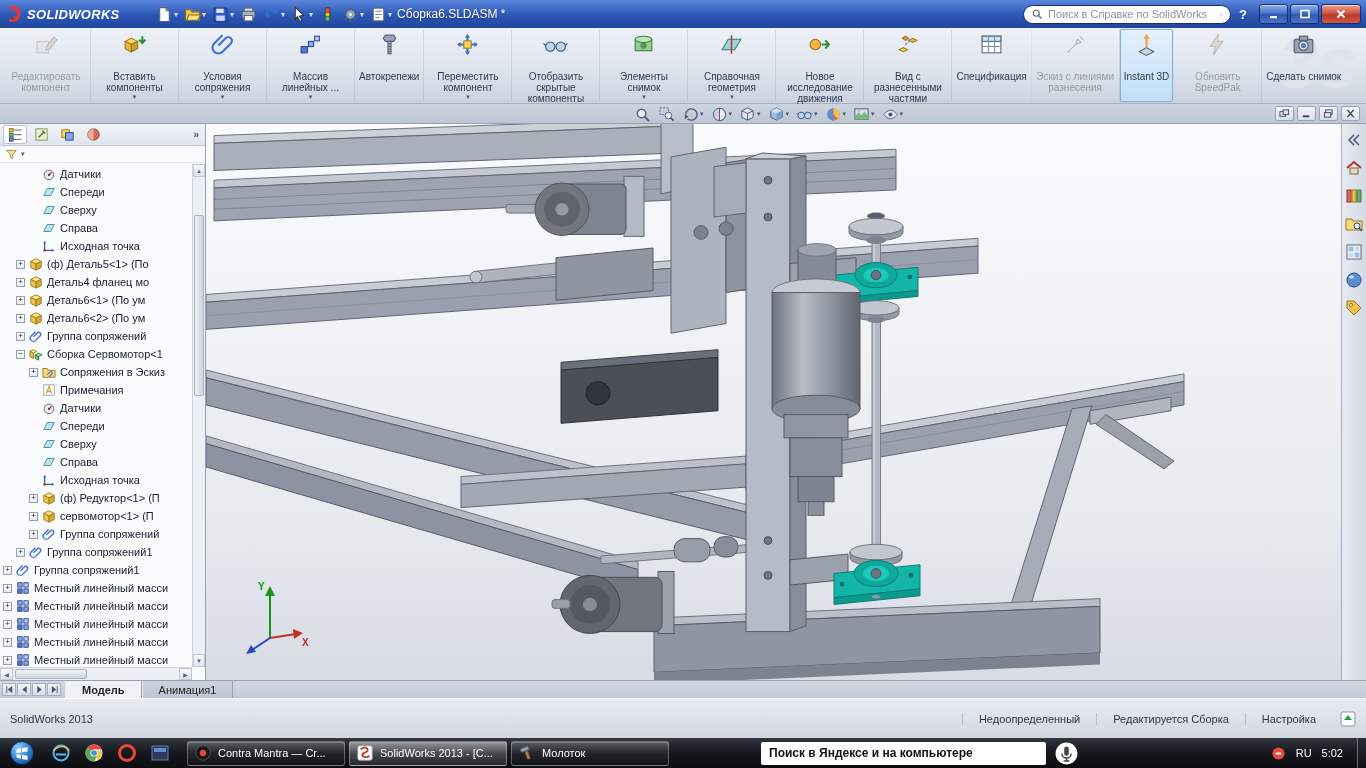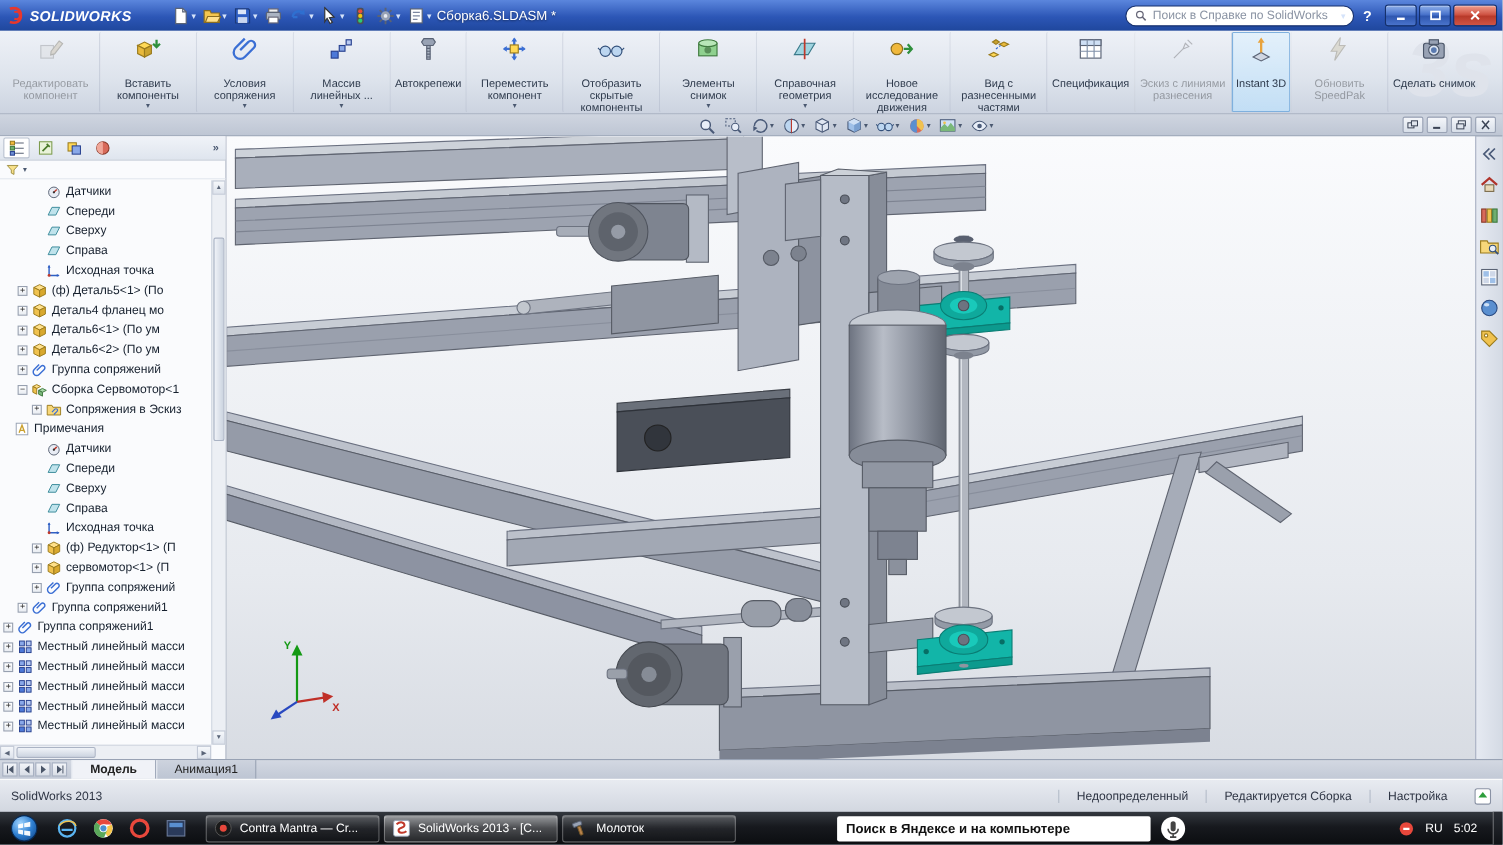--- a/index.html
+++ b/index.html
@@ -71,21 +71,21 @@
 .triad{position:absolute;left:24px;top:452px;width:84px;height:84px}
 .taskpane{width:25px;background:linear-gradient(90deg,#e6eaf2,#d4dae4);border-left:1px solid #a8b1c2;display:flex;flex-direction:column;align-items:center;padding-top:5px;gap:7px;flex:none}
 .tpbtn{width:21px;height:21px;display:flex;align-items:center;justify-content:center}
 
 
 .doctabs{height:18px;background:linear-gradient(#d3d8e2,#c2c9d6);border-top:1px solid #98a2b4;display:flex;align-items:center;padding-left:2px;flex:none}
 .navbtn{width:14px;height:13px;background:linear-gradient(#f2f4f8,#d8dde6);border:1px solid #a8b1c2;display:flex;align-items:center;justify-content:center;margin-right:1px}
 .dtabs{display:flex;height:100%;margin-left:3px}
 .dtab{height:100%;display:flex;align-items:center;padding:0 16px;font-size:11px;color:#222;background:linear-gradient(#cdd3de,#bdc5d3);border-right:1px solid #98a2b4;border-left:1px solid #e8ecf2}
 .dtab.active{background:#f0f2f7;font-weight:bold}
-.statusbar{height:30px;background:linear-gradient(#e8ebf1,#d2d7e0);border-top:1px solid #fff;display:flex;align-items:center;padding:0 10px;font-size:11px;color:#2e3544;flex:none}
+.statusbar{height:40px;background:linear-gradient(#e8ebf1,#d2d7e0);border-top:1px solid #fff;display:flex;align-items:center;padding:0 10px;font-size:11px;color:#2e3544;flex:none}
 .sbright{margin-left:auto;display:flex;align-items:center}
 .sbitem{padding:0 16px;border-left:1px solid #b4bcc9;white-space:nowrap}
 .quicktips{width:16px;height:16px;margin-left:8px}
 .taskbar{height:30px;background:linear-gradient(#33383f,#17191e 45%,#0b0d10);display:flex;align-items:center;gap:4px;padding-left:4px;flex:none}
 .startbtn{width:36px;height:28px;display:flex;align-items:center;justify-content:center}
 .ql{display:flex;gap:3px;margin-left:2px}
 .qlbtn{width:30px;height:26px;display:flex;align-items:center;justify-content:center;border-radius:3px}
 .taskwins{display:flex;gap:4px;margin-left:8px}
 .taskbtn{width:158px;height:25px;border:1px solid rgba(255,255,255,.3);border-radius:3px;background:linear-gradient(rgba(255,255,255,.22),rgba(255,255,255,.06) 50%,rgba(255,255,255,.02));display:flex;align-items:center;gap:6px;padding:0 6px;color:#fff;font-size:11px;white-space:nowrap;overflow:hidden;box-shadow:inset 0 1px rgba(255,255,255,.25)}
 .taskbtn.active{background:linear-gradient(rgba(255,255,255,.5),rgba(255,255,255,.22) 50%,rgba(255,255,255,.1))}
@@ -710,21 +710,21 @@
           <div class="trow" style="padding-left: 29px;">
             <span class="expander">+</span>
             <span class="icon ticon" style="width: 14px; height: 14px;">
               <svg viewBox="0 0 16 16">
                 <path d="M1 4h5l1 2h8v8H1z" fill="#f7d77a" stroke="#9a7b1d"></path>
                 <path d="M6 11l3-3a1.6 1.6 0 0 1 2.3 2.3L8 13.5" fill="none" stroke="#3b6fd4" stroke-width="1.2"></path>
               </svg>
             </span>
             <span class="tlabel">Сопряжения в Эскиз</span>
           </div>
-          <div class="trow" style="">
+          <div class="trow" style="padding-left: 29px;">
             <span class="expander spacer"></span>
             <span class="icon ticon" style="width: 14px; height: 14px;">
               <svg viewBox="0 0 16 16">
                 <rect x="2" y="2" width="12" height="12" fill="#fff" stroke="#98a2b4"></rect>
                 <path d="M5 12l3-8 3 8M6 9.5h4" stroke="#caa02e" stroke-width="1.4" fill="none"></path>
               </svg>
             </span>
             <span class="tlabel">Примечания</span>
           </div>
           <div class="trow" style="padding-left: 29px;">

